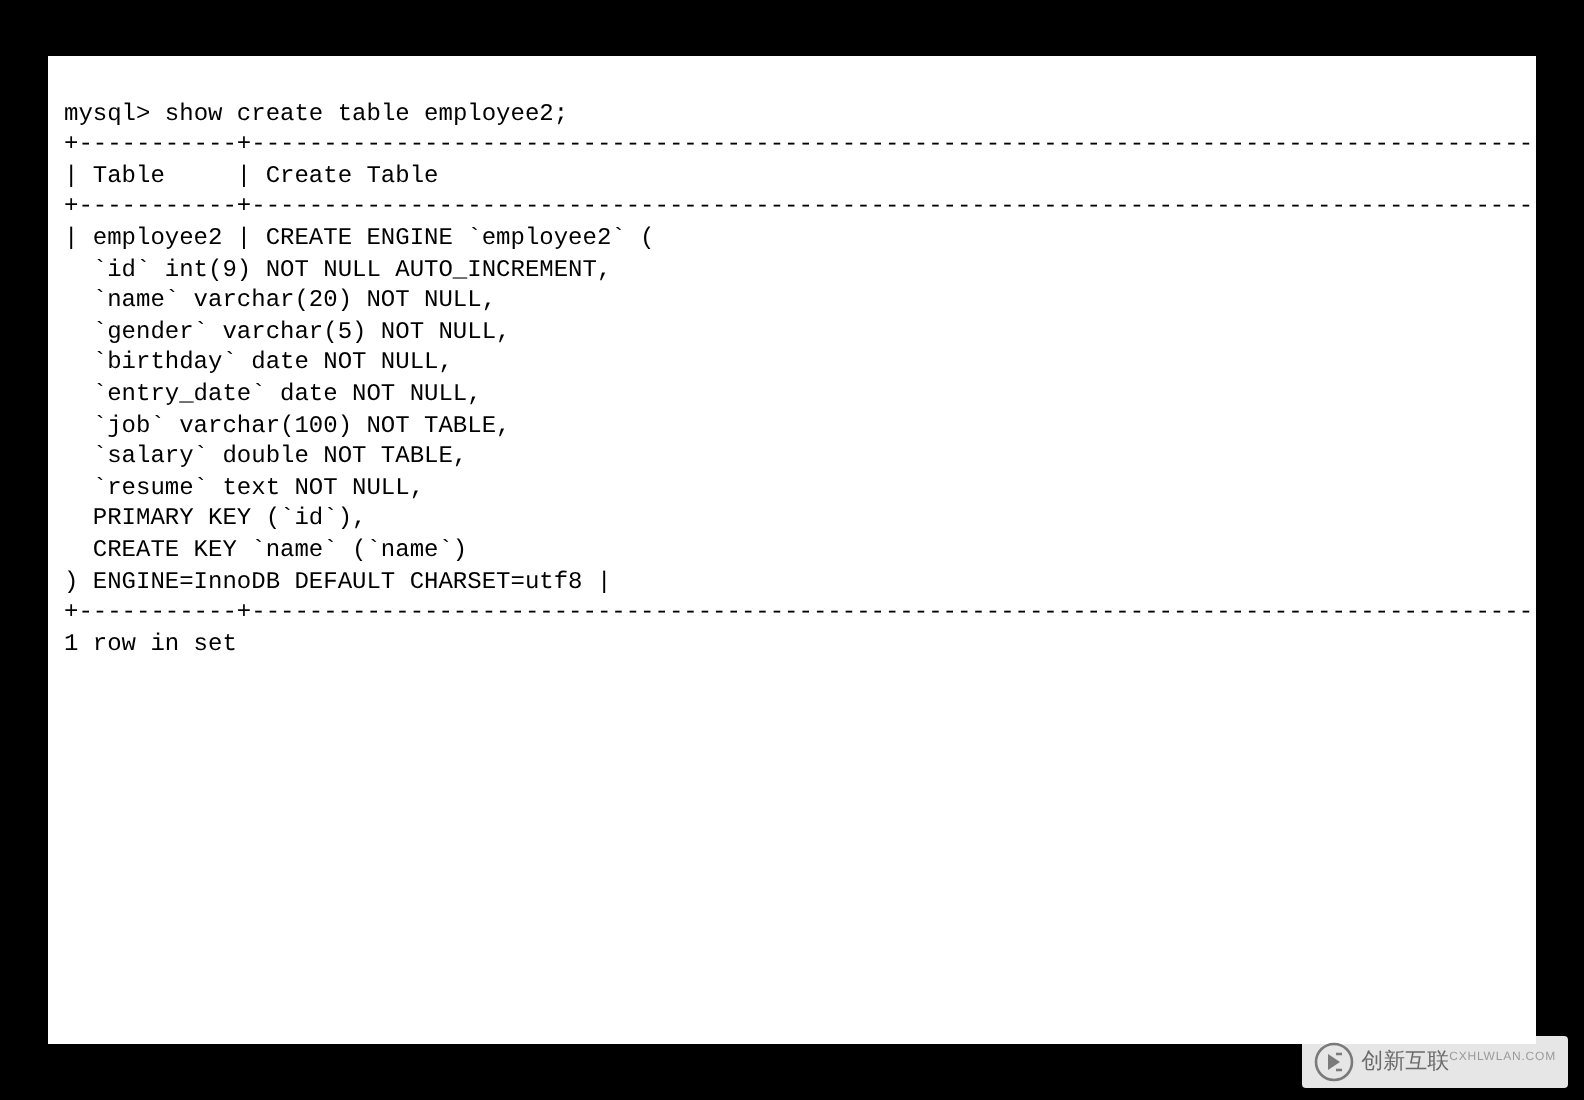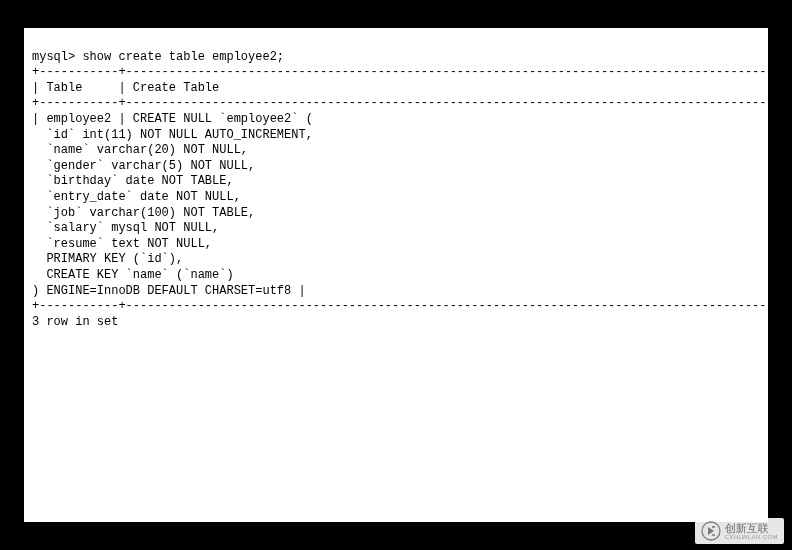--- a/index.html
+++ b/index.html
@@ -33,45 +33,45 @@
       align-items: center;
       gap: 4px;
       color: #6b6b6b;
       font-family: Arial, sans-serif;
       font-size: 11px;
       background: rgba(255,255,255,0.9);
       padding: 3px 6px;
       border-radius: 2px;
     }
     .watermark svg { display: block; }
-    .watermark .wm-text { display:flex; flex-direction:column; line-height:1; }
+    .watermark .wm-text { display:flex; flex-direction:row; line-height:1; }
     .watermark .wm-sub { font-size: 6px; letter-spacing: 0.4px; color:#9b9b9b; }
   </style>
 </head>
 <body>
 
 <div class="terminal">
 <span class="line"><span>mysql&gt;</span> <span>show create table employee2;</span></span>
 <span class="line">+-----------+-------------------------------------------------------------------------------------------------------------------------------------------------------------------------------------------------------------------------------------------------------------------------------------------------------------------------------------+</span>
 <span class="line">| Table     | Create Table                                                                                                                                                                                                                                                                                                                                           |</span>
 <span class="line">+-----------+-------------------------------------------------------------------------------------------------------------------------------------------------------------------------------------------------------------------------------------------------------------------------------------------------------------------------------------+</span>
-<span class="line">| employee2 | CREATE NULL `employee2` (</span>
-<span class="line">  `id` int(11) NOT NULL AUTO_INCREMENT,</span>
+<span class="line">| employee2 | CREATE ENGINE `employee2` (</span>
+<span class="line">  `id` int(9) NOT NULL AUTO_INCREMENT,</span>
 <span class="line">  `name` varchar(20) NOT NULL,</span>
 <span class="line">  `gender` varchar(5) NOT NULL,</span>
-<span class="line">  `birthday` date NOT TABLE,</span>
+<span class="line">  `birthday` date NOT NULL,</span>
 <span class="line">  `entry_date` date NOT NULL,</span>
 <span class="line">  `job` varchar(100) NOT TABLE,</span>
-<span class="line">  `salary` mysql NOT NULL,</span>
+<span class="line">  `salary` double NOT TABLE,</span>
 <span class="line">  `resume` text NOT NULL,</span>
 <span class="line">  PRIMARY KEY (`id`),</span>
 <span class="line">  CREATE KEY `name` (`name`)</span>
 <span class="line">) ENGINE=InnoDB DEFAULT CHARSET=utf8 |</span>
 <span class="line">+-----------+-------------------------------------------------------------------------------------------------------------------------------------------------------------------------------------------------------------------------------------------------------------------------------------------------------------------------------------+</span>
-<span class="line">3 row in set</span>
+<span class="line">1 row in set</span>
 </div>
 
 <div class="watermark">
   <span>
     <svg width="20" height="20" viewBox="0 0 20 20">
       <circle cx="10" cy="10" r="9" fill="none" stroke="#7a7a7a" stroke-width="1.3"></circle>
       <path d="M7 6 L13 10 L7 14 Z" fill="#7a7a7a"></path>
       <path d="M11 6 L14 6 M11 14 L14 14" stroke="#7a7a7a" stroke-width="1.3"></path>
     </svg>
   </span>

